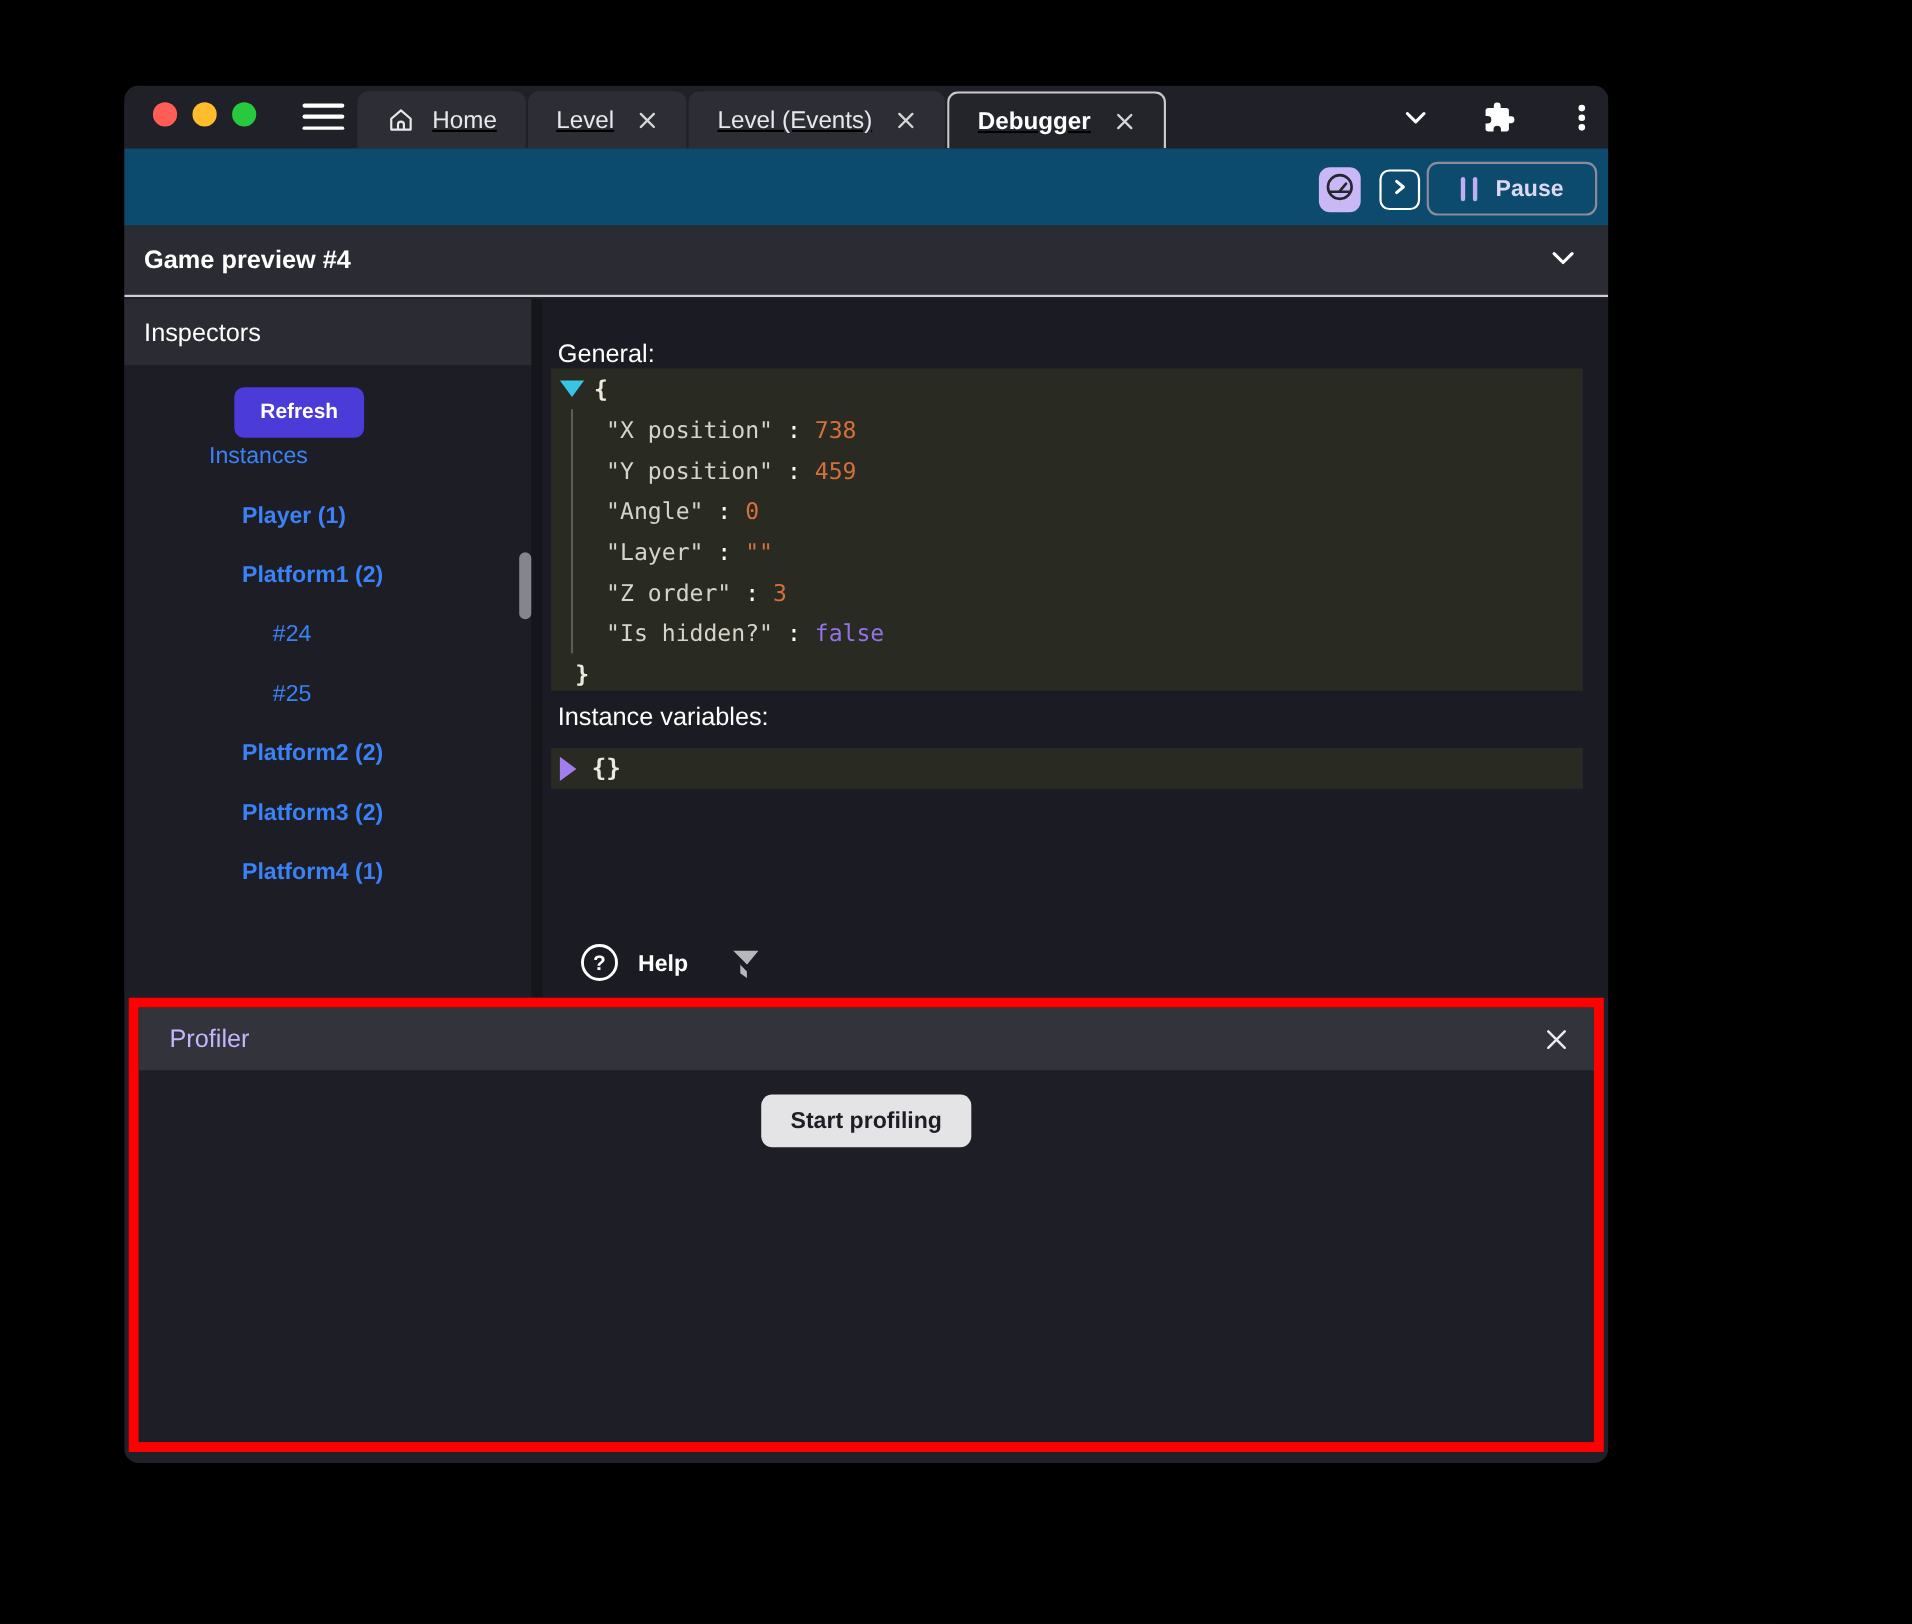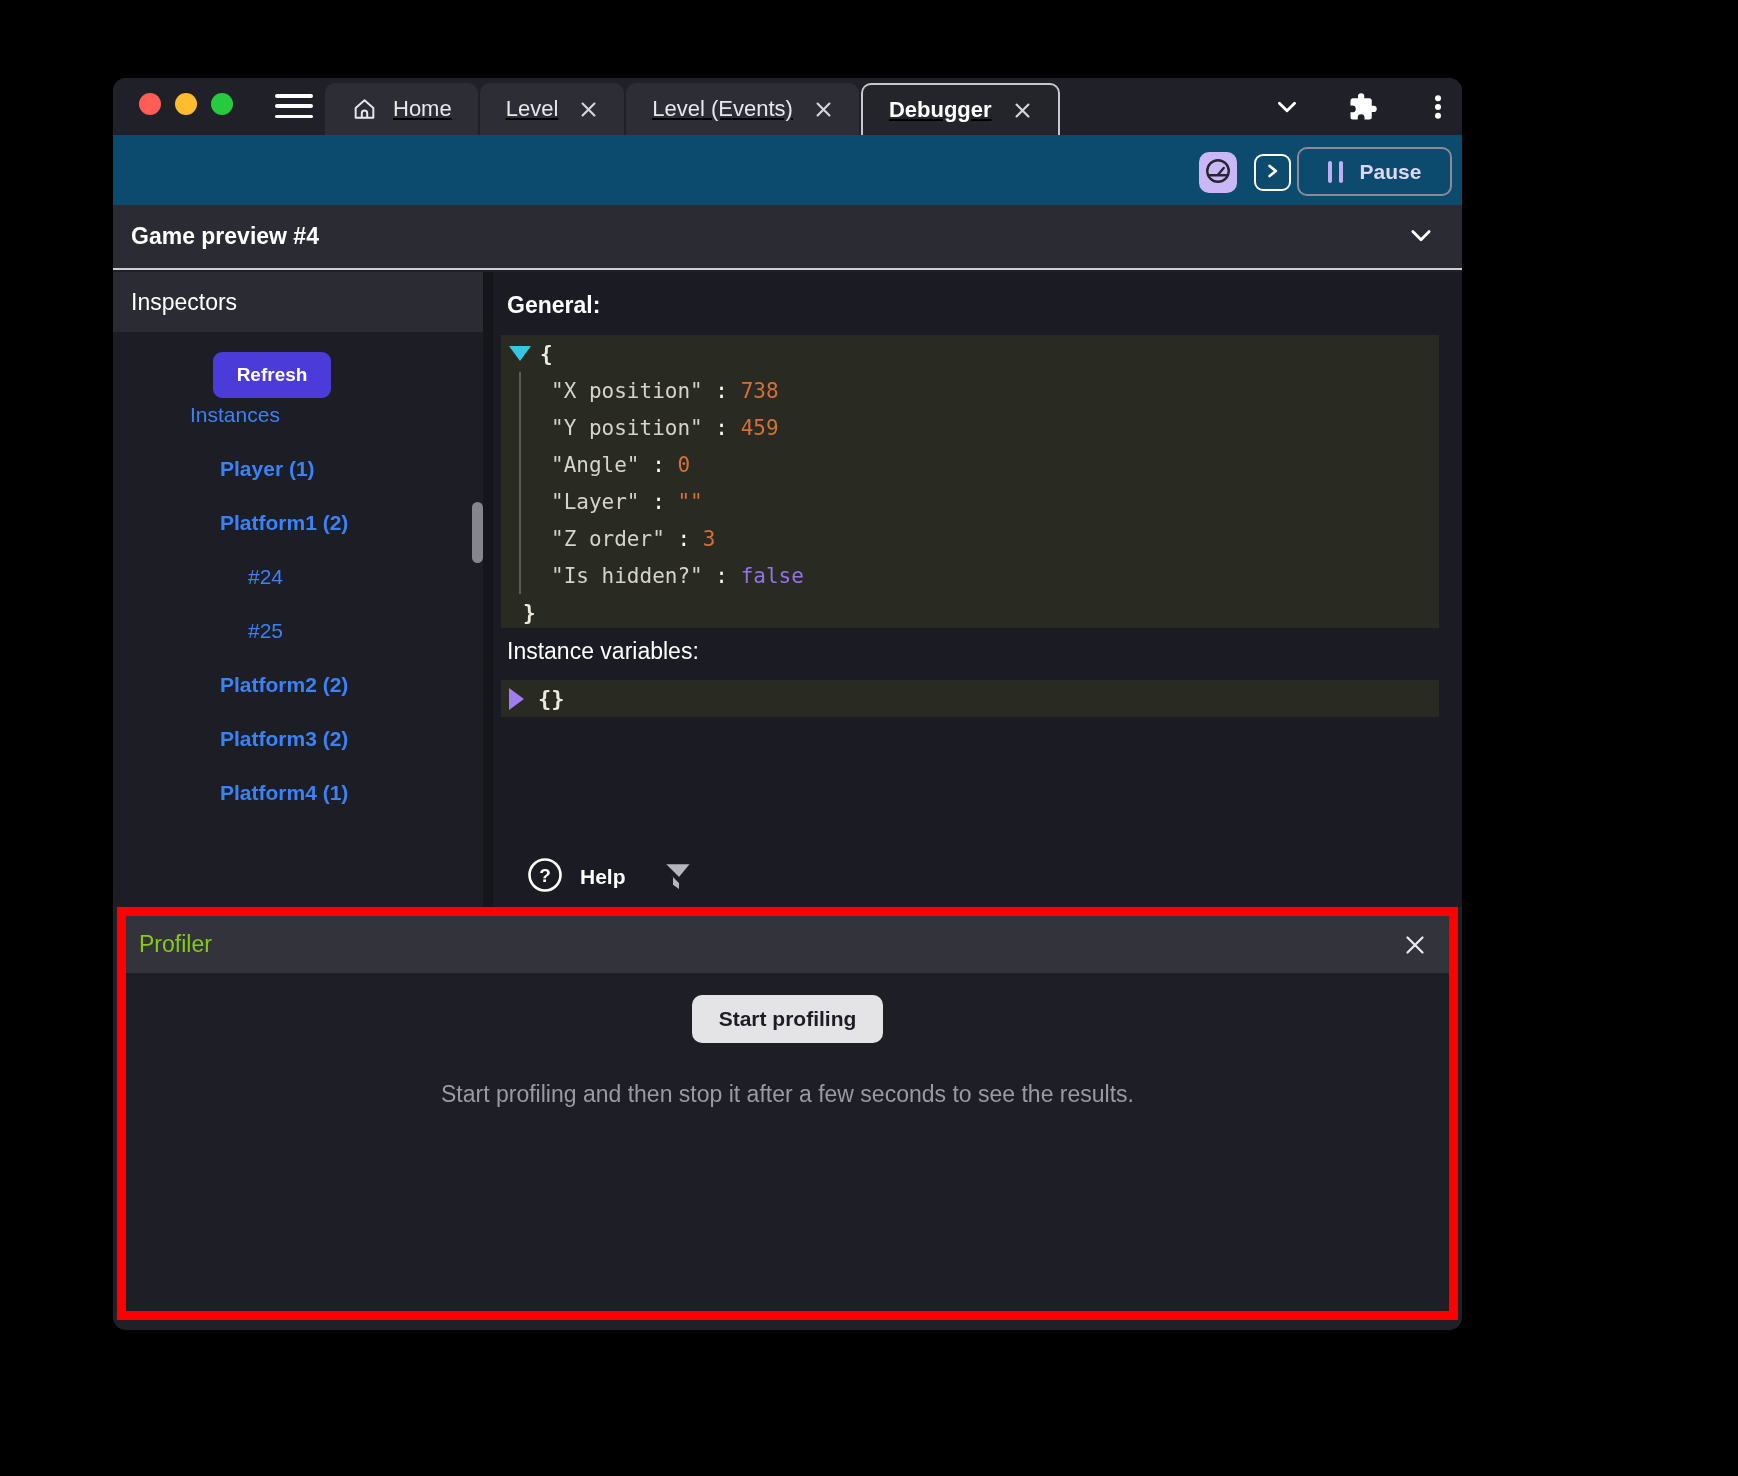--- a/index.html
+++ b/index.html
@@ -62,21 +62,21 @@
     background:#4b3bd8; color:#fff; font-weight:bold; font-size:19px; border:none; border-radius:9px; cursor:pointer; }
   .tree { margin-top:5px; }
   .tree-row { height:54px; display:flex; color:#3b82f6; font-size:21px; cursor:pointer; }
   .tree-row.lvl0 { padding-left:77px; }
   .tree-row.lvl1 { padding-left:107px;font-weight:bold; }
   .tree-row.lvl2 { padding-left:135px; }
   .sidebar-scrollbar { position:absolute; right:0; top:230px; width:11px; height:61px;
     background:#85858b; border-radius:6px; cursor:grab; }
   .main { position:absolute; left:380px; top:0; width:969px; height:100%; background:#1b1c23; }
   .section-label { position:absolute; left:14px; color:#fff; font-size:23px; }
-  .label-general { top:20px;font-weight:bold; }
+  .label-general { top:36px; }
   .label-vars { top:366px; }
   .json-box { position:absolute; left:8px; top:63px; width:938px; height:293px;
     background:#292b22; font-family:"DejaVu Sans Mono", monospace; font-size:21px; color:#eceade;
     padding:0 0 0 8px; overflow:hidden; }
   .json-line { height:37px; display:flex; align-items:center; }
   .json-open { gap:9px; font-weight:bold; }
   .json-close { padding-left:14px; font-weight:bold; }
   .json-props { margin-left:10px; border-left:2px solid #5c5c55; padding-left:30px; }
   .json-key { color:#d6d4ca; }
   .json-colon { color:#fff; white-space:pre; }
@@ -92,21 +92,21 @@
     font-family:"DejaVu Sans Mono", monospace; font-size:22px; font-weight:bold; color:#eceade; }
   .help-row { position:absolute; left:33px; top:584px; display:flex; align-items:center; gap:18px; }
   .help-btn { display:flex; align-items:center; gap:16px; cursor:pointer; background:none; border:none; }
   .help-btn .label { color:#fff; font-weight:bold; font-size:21px; }
   .funnel-off { margin-left:14px; cursor:pointer; display:flex; }
   
   .profiler { position:absolute; left:4px; top:829px; width:1341px; height:413px;
     border:9px solid #ff0000; background:#1e1f26; }
   .profiler-header { height:57px; background:#32333b; display:flex; align-items:center;
     justify-content:space-between; padding:0 22px 0 13px; }
-  .profiler-header .title { color:#84cc16; font-size:23px; }
+  .profiler-header .title { color:#c4b5fd; font-size:23px;margin-left:15px; }
   .profiler-close { cursor:pointer; display:flex; }
   .profiler-body { position:relative; }
   .start-btn { display:block; margin:22px auto 0; background:#e4e4e6; color:#1d1e25;
     font-weight:bold; font-size:21px; padding:12px 27px; border-radius:10px; border:none; cursor:pointer;
     font-family:"Liberation Sans", sans-serif; }
   .profiler-desc { text-align:center; margin-top:38px; color:#9a9aa2; font-size:23px; }
 </style>
 </head>
 <body>
 
@@ -324,18 +324,17 @@
       <div class="profiler-header">
         <span class="title">Profiler</span>
         <span class="profiler-close">
           <svg width="24" height="24" viewBox="0 0 16 16">
               <path d="M3 3 L13 13 M13 3 L3 13" stroke="#eceaf0" stroke-width="1.5" stroke-linecap="round"></path>
             </svg>
         </span>
       </div>
       <div class="profiler-body">
         <button class="start-btn">Start profiling</button>
-        <div class="profiler-desc">Start profiling and then stop it after a few seconds to see the results.</div>
       </div>
     </div>
 
   </div>
 </div>
 
 </body></html>

